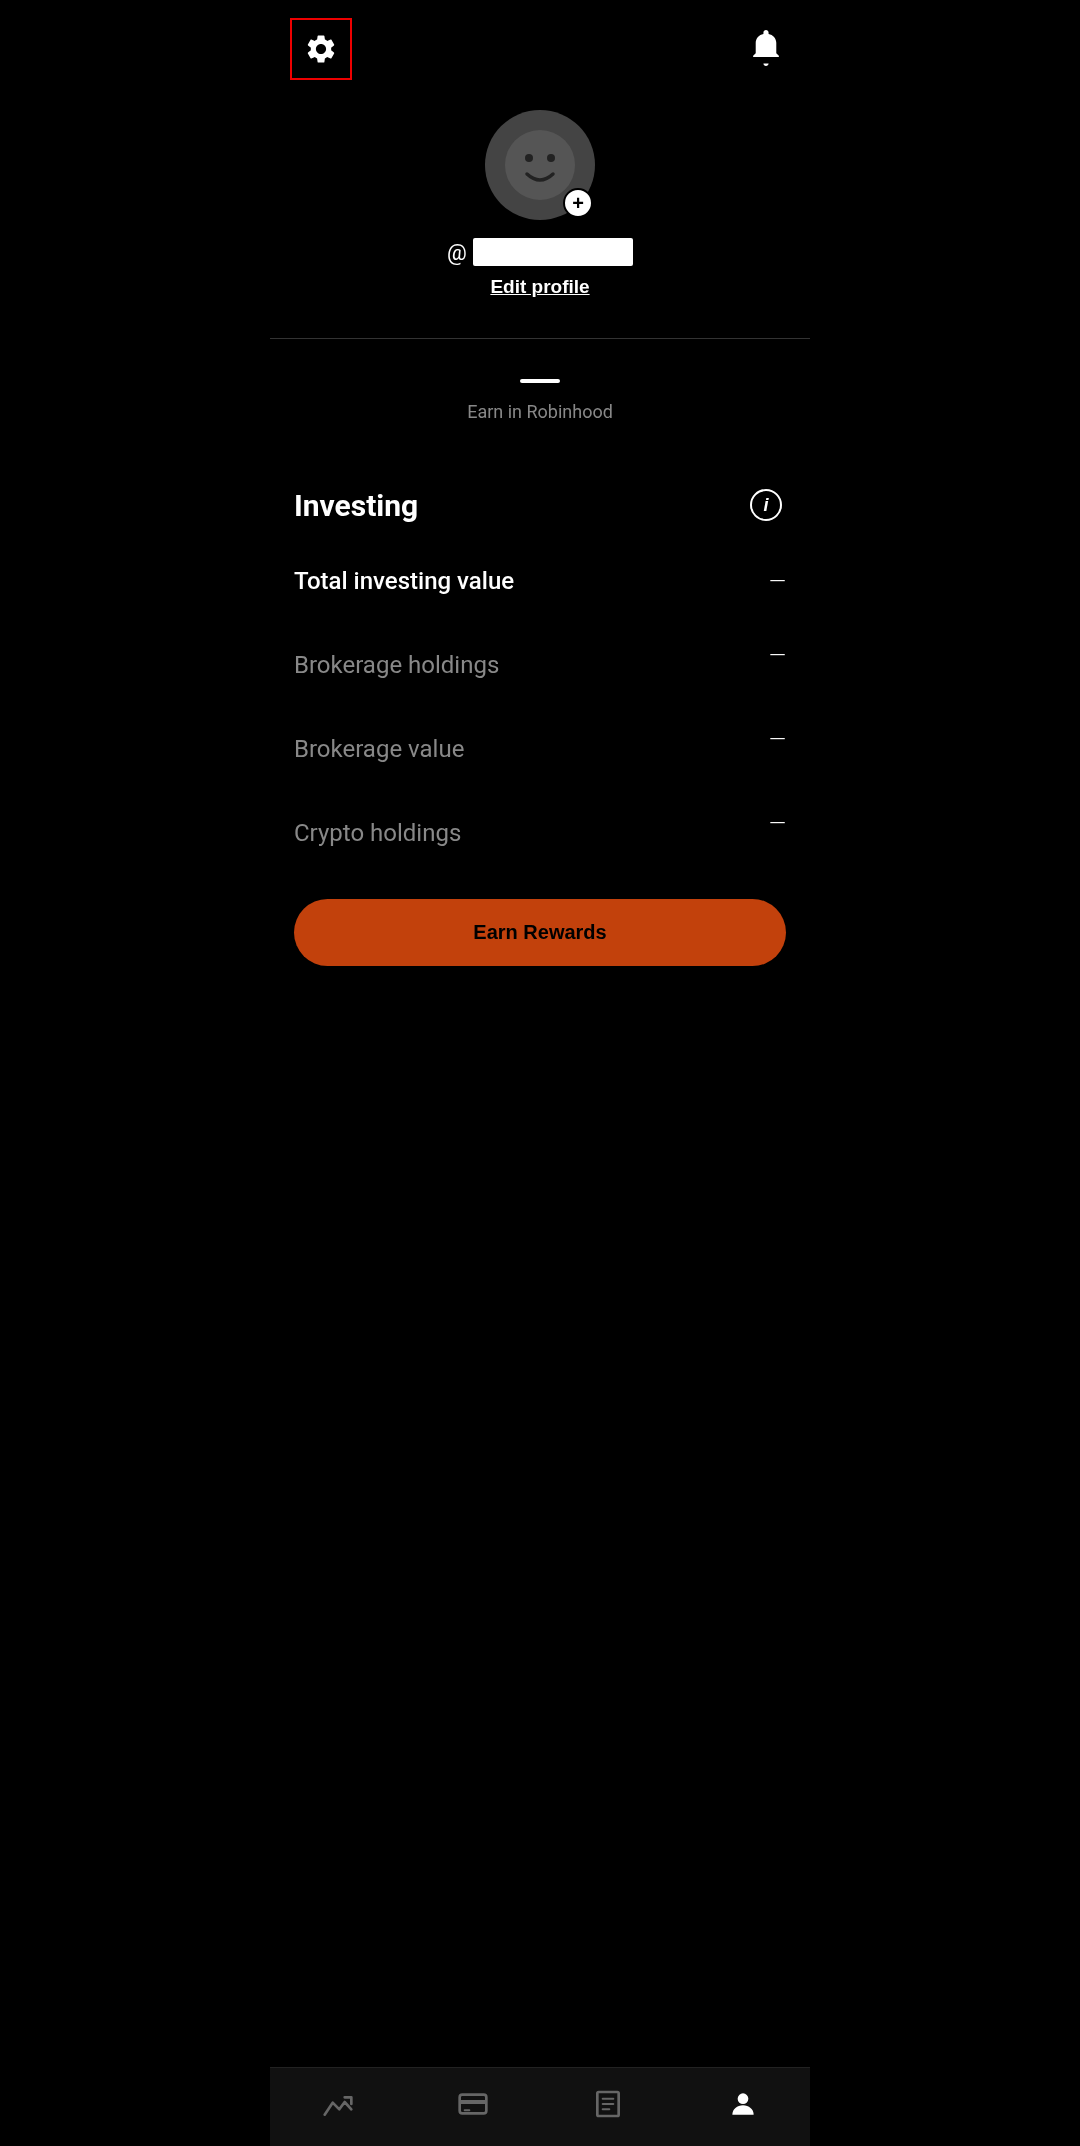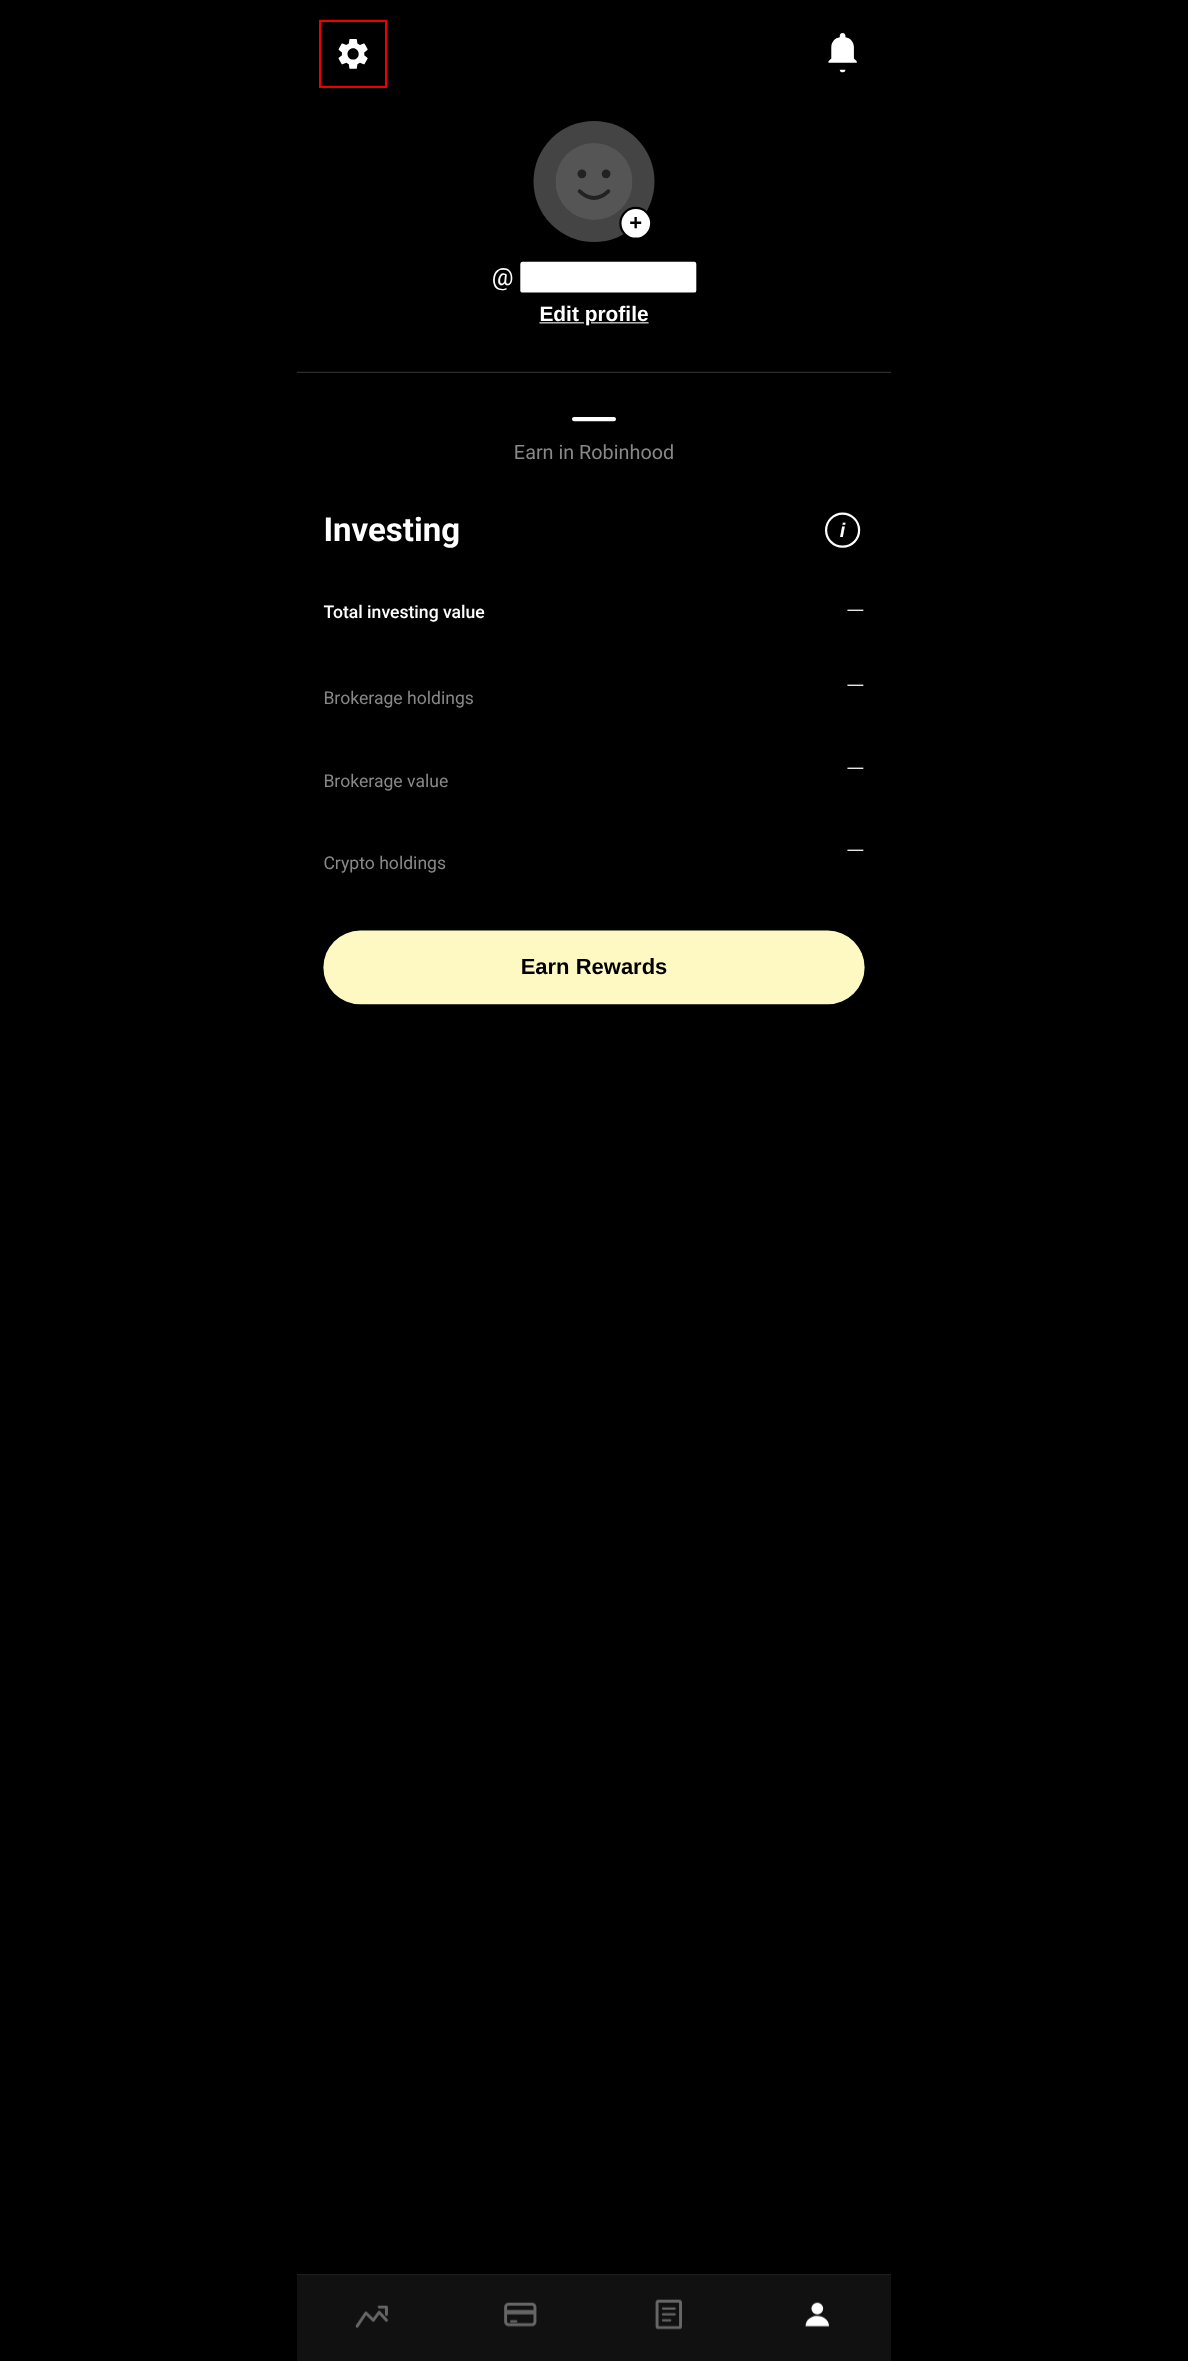--- a/index.html
+++ b/index.html
@@ -166,20 +166,21 @@
     
     .investing-section {
       padding: 20px 24px 10px;
     }
 
     .investing-header {
       display: flex;
       justify-content: space-between;
       align-items: center;
       margin-bottom: 24px;
+      margin-top: 23px;
     }
 
     .investing-title {
       font-size: 30px;
       font-weight: bold;
       color: #fff;
     }
 
     .info-btn {
       background: transparent;
@@ -210,21 +211,21 @@
     }
 
     .line-item {
       display: flex;
       justify-content: space-between;
       align-items: center;
       padding: 18px 0;
     }
 
     .line-item-label {
-      font-size: 16px;
+      font-size: 24px;
     }
 
     .line-item-label.primary {
       color: #fff;
       font-weight: 500;
     }
 
     .line-item-label.secondary {
       color: #888;
       margin-top: 20px;
@@ -235,21 +236,21 @@
       color: #fff;
       font-weight: 300;
     }
 
     
     .earn-rewards-btn {
       display: block;
       width: calc(100% - 48px);
       margin: 24px 24px 20px;
       padding: 22px 0;
-      background: #fef9c3;
+      background: #c2410c;
       color: #000;
       font-size: 20px;
       font-weight: bold;
       border: none;
       border-radius: 50px;
       cursor: pointer;
       text-align: center;
     }
 
     

